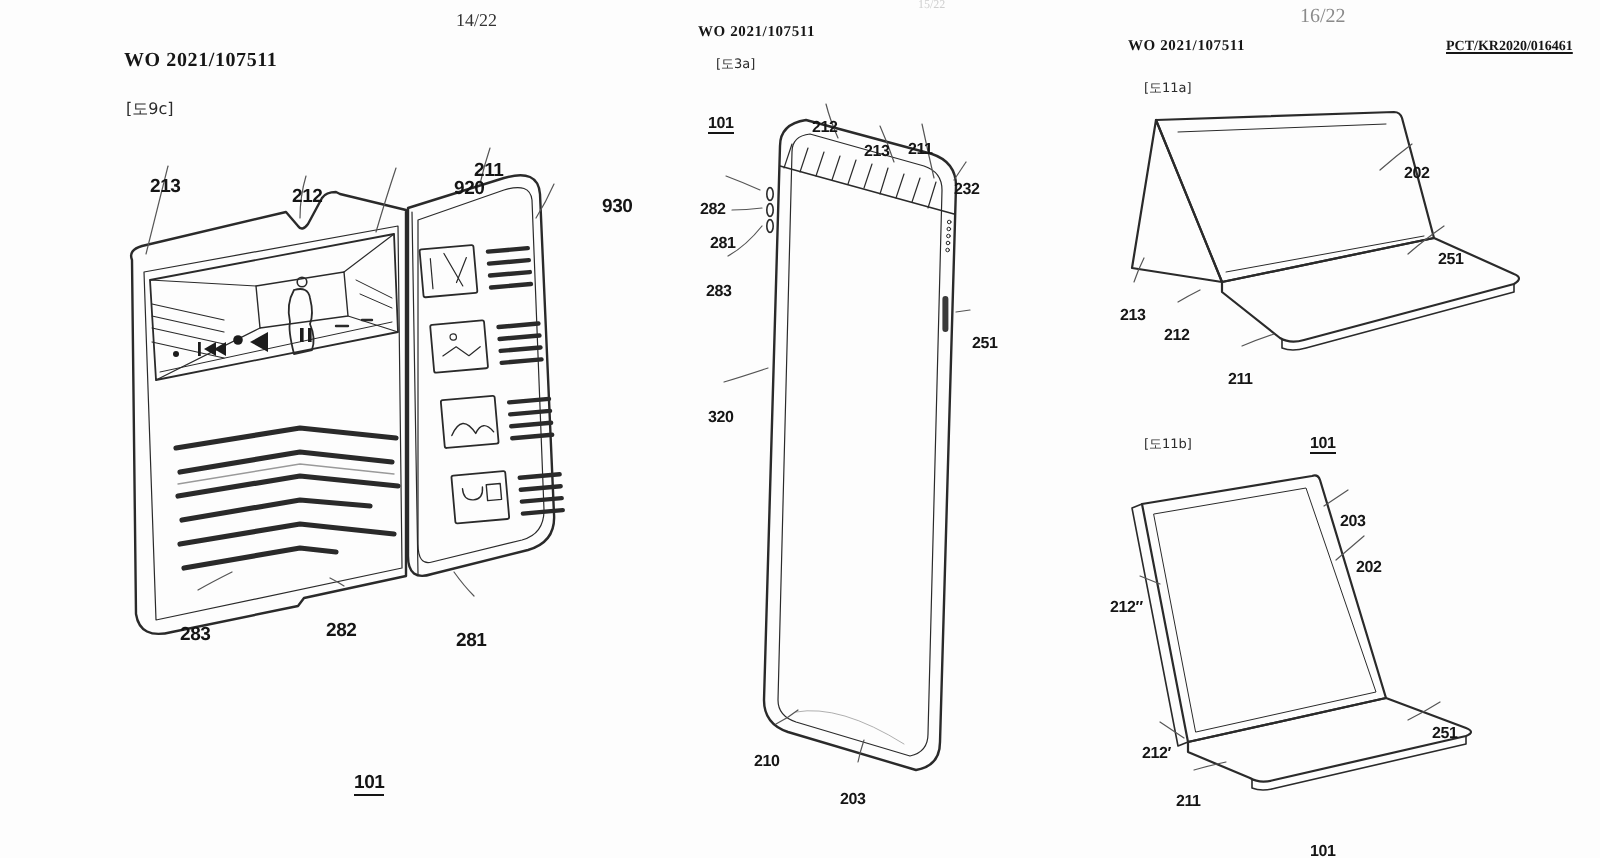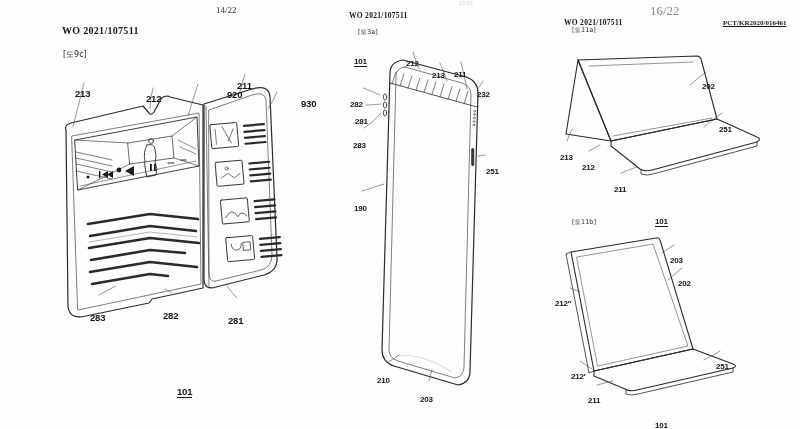--- a/index.html
+++ b/index.html
@@ -3,21 +3,21 @@
 <meta charset="utf-8">
 <style>
   html,body{margin:0;padding:0;}
   body{
     width:800px;height:429px;position:relative;overflow:hidden;
     background:#fdfdfd;font-family:"Liberation Sans",sans-serif;
   }
   #art{position:absolute;left:0;top:0;}
   .txt{position:absolute;white-space:nowrap;color:#1c1c1c;}
   .pagenum{font:400 9px "Liberation Serif",serif;color:#333;}
-  .pagenum.small{font-size:13px;color:#8a8a8a;}
+  .pagenum.small{font-size:10px;color:#8a8a8a;}
   .pagenum.faint{font-size:6px;color:#cfcfcf;}
   .pubnum{font:bold 10px "Liberation Serif",serif;letter-spacing:.3px;color:#161616;}
   .pubnum.small{font-size:7.5px;}
   .pctnum{font:bold 7px "Liberation Serif",serif;color:#161616;text-decoration:underline;}
   .figtag{font:400 8px "DejaVu Sans",sans-serif;color:#2b2b2b;padding-left:16px;}
   .figtag.small{font-size:6.5px;}
   .labels-layer{position:absolute;left:0;top:16px;width:800px;height:429px;pointer-events:none;}
   .ref-label{
     position:absolute;font-weight:bold;color:#151515;
     font-family:"Liberation Sans",sans-serif;letter-spacing:-.2px;
@@ -183,32 +183,32 @@
       <path d="M674,245 Q668,249 662,253"></path>
       <path d="M682,268 Q675,274 668,280"></path>
       <path d="M570,288 Q575,290 580,292"></path>
       <path d="M580,361 Q586,365 592,369"></path>
       <path d="M597,385 Q604,383 613,381"></path>
       <path d="M720,351 Q712,356 704,360"></path>
     </g>
   </g>
 </svg>
 
-<span class="txt pagenum" style="left:216px;top:5px">14/22</span>
+<span class="txt pagenum" style="left:228px;top:5px">14/22</span>
 <span class="txt pubnum" style="left:62px;top:25px">WO 2021/107511</span>
 <span class="txt figtag" style="left:47px;top:49px">[도9c]</span>
 
 <span class="txt pagenum faint" style="left:459px;top:0px">15/22</span>
 <span class="txt pubnum small" style="left:349px;top:11px">WO 2021/107511</span>
 <span class="txt figtag small" style="left:342px;top:28px">[도3a]</span>
 
 <span class="txt pagenum small" style="left:650px;top:3px">16/22</span>
 <span class="txt pubnum small" style="left:564px;top:18px">WO 2021/107511</span>
 <span class="txt pctnum" style="left:723px;top:19px">PCT/KR2020/016461</span>
-<span class="txt figtag small" style="left:556px;top:26px">[도11a]</span>
+<span class="txt figtag small" style="left:556px;top:40px">[도11a]</span>
 <span class="txt figtag small" style="left:556px;top:218px">[도11b]</span>
 
 <div class="labels-layer labels-left">
     <span class="ref-label" style="left: 75px; top: 72px;">213</span>
     <span class="ref-label" style="left: 146px; top: 77px;">212</span>
     <span class="ref-label" style="left: 190px; top: 73px; padding-left: 37px;">920</span>
     <span class="ref-label" style="left: 237px; top: 64px;">211</span>
     <span class="ref-label" style="left: 269px; top: 82px; padding-left: 32px;">930</span>
     <span class="ref-label" style="left: 90px; top: 296px;">283</span>
     <span class="ref-label" style="left: 163px; top: 294px;">282</span>
@@ -217,21 +217,21 @@
   </div>
 <div class="labels-layer labels-mid">
     <span class="ref-label underline" style="left: 354px; top: 41px;">101</span>
     <span class="ref-label" style="left: 406px; top: 43px;">212</span>
     <span class="ref-label" style="left: 432px; top: 55px;">213</span>
     <span class="ref-label" style="left: 454px; top: 54px;">211</span>
     <span class="ref-label" style="left: 477px; top: 74px;">232</span>
     <span class="ref-label" style="left: 350px; top: 84px;">282</span>
     <span class="ref-label" style="left: 355px; top: 101px;">281</span>
     <span class="ref-label" style="left: 353px; top: 125px;">283</span>
-    <span class="ref-label" style="left: 354px; top: 188px;">190</span>
+    <span class="ref-label" style="left: 354px; top: 188px;">320</span>
     <span class="ref-label" style="left: 486px; top: 151px;">251</span>
     <span class="ref-label" style="left: 377px; top: 360px; text-align: center;">210</span>
     <span class="ref-label" style="left: 420px; top: 379px;">203</span>
   </div>
 <div class="labels-layer labels-right">
     <span class="ref-label" style="left: 702px; top: 66px;">202</span>
     <span class="ref-label" style="left: 719px; top: 109px;">251</span>
     <span class="ref-label" style="left: 560px; top: 137px;">213</span>
     <span class="ref-label" style="left: 582px; top: 147px;">212</span>
     <span class="ref-label" style="left: 614px; top: 169px;">211</span>

